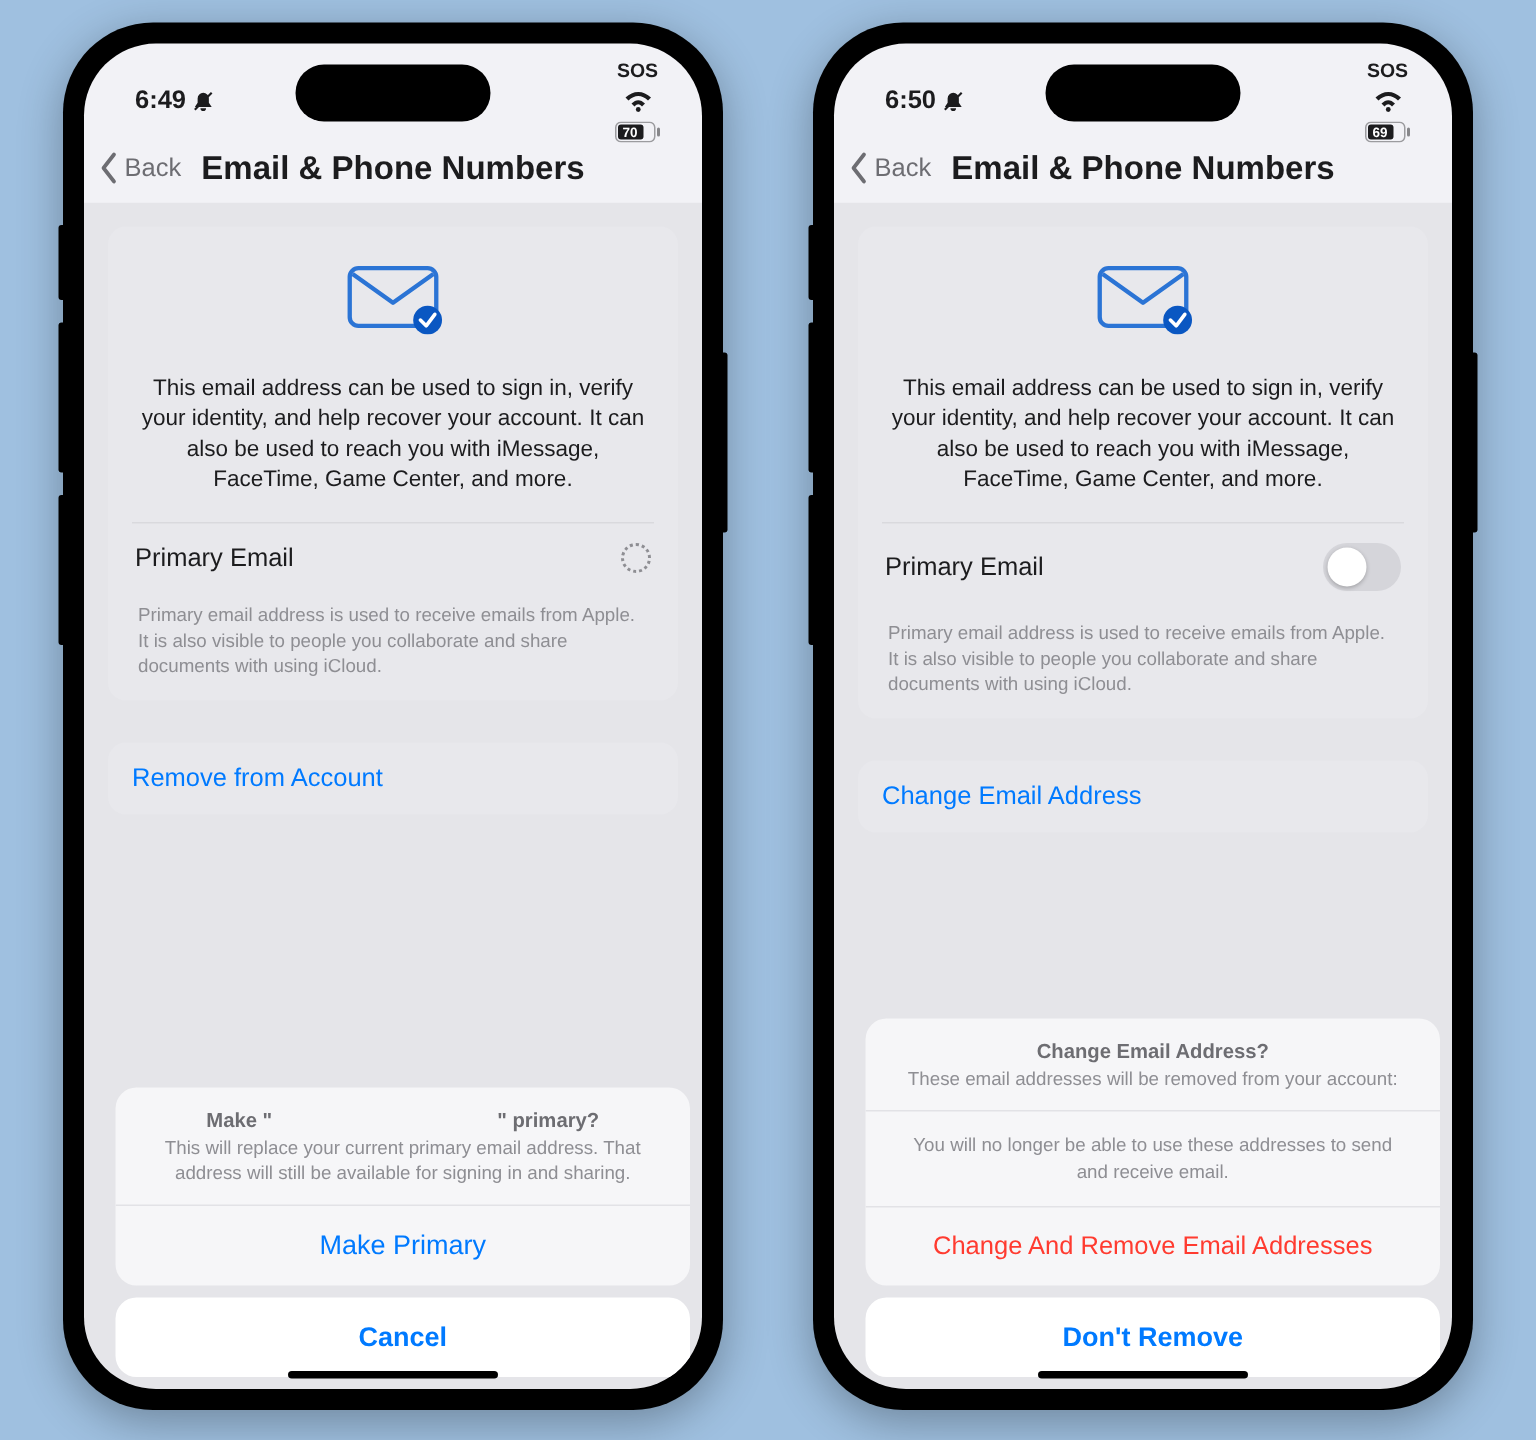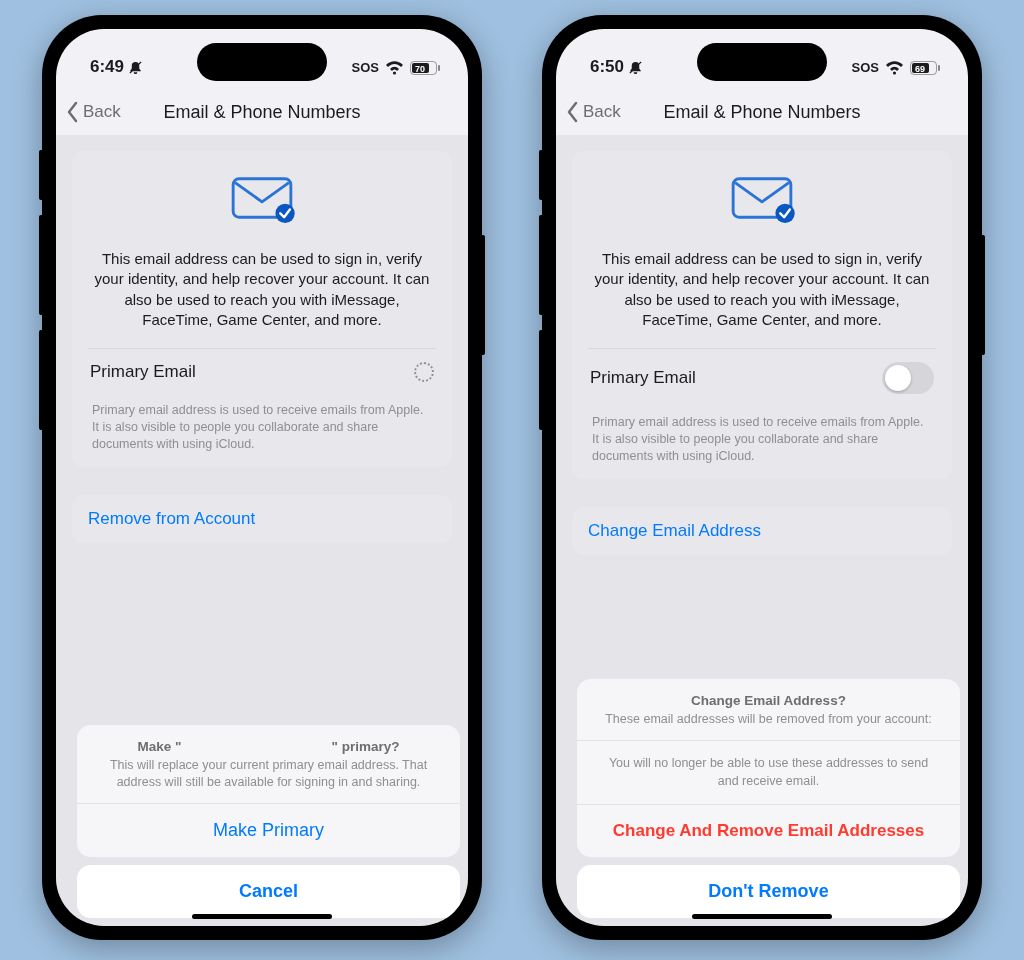--- a/index.html
+++ b/index.html
@@ -81,41 +81,41 @@
   
   .status {
     height:60px;
     display:flex; align-items:center; justify-content:space-between;
     padding:16px 28px 0 34px;
     font-size:17px;
     font-weight:700;
     color:var(--text-dark);
   }
   .status .left{display:flex; align-items:center; gap:4px;}
-  .status .right{display:flex; align-items:flex-end; gap:6px;}
+  .status .right{display:flex; align-items:center; gap:6px;flex-direction:column;}
   .sos{font-size:13px; font-weight:700;}
   .bell{ width:15px; height:15px; position:relative; }
   .bell svg{width:100%;height:100%;}
   .wifi svg,.bat svg{display:block;}
   
   .nav{
     height:46px;
     display:flex; align-items:center; justify-content:center;
     position:relative;
     padding:0 10px;
   }
   .nav-back{
     position:absolute; left:10px; top:50%; transform:translateY(-50%);
     display:flex; align-items:center;
     color:var(--text-mid);
     font-size:17px;
   }
   .nav-back svg{width:14px;height:22px; margin-right:3px;}
   .nav-title{
-    font-size:18px; font-weight:400; color:var(--text-dark);
+    font-size:22px; font-weight:700; color:var(--text-dark);
   }
   
   .content{
     flex:1;
     padding:16px;
     position:relative;
     overflow:hidden;
   }
   .card{
     background:var(--card-grey);
@@ -200,21 +200,21 @@
     line-height:1.4;
     border-bottom:1px solid #e2e2e6;
   }
   .sheet-body p + p { margin-top:12px;}
   .sheet-button{
     text-align:center;
     padding:16px 0;
     font-size:18px;
   }
   .primary-blue{ color:var(--blue); font-weight:500;}
-  .primary-red{ color:var(--red); font-weight:700; font-size:17px;}
+  .primary-red{ color:var(--red); font-weight:400; font-size:17px;}
   .sheet-cancel{
     background:var(--sheet-button);
     border-radius:14px;
     text-align:center;
     padding:16px 0;
     font-size:18px;
     font-weight:700;
     color:var(--blue);
   }
   .dimmer{

